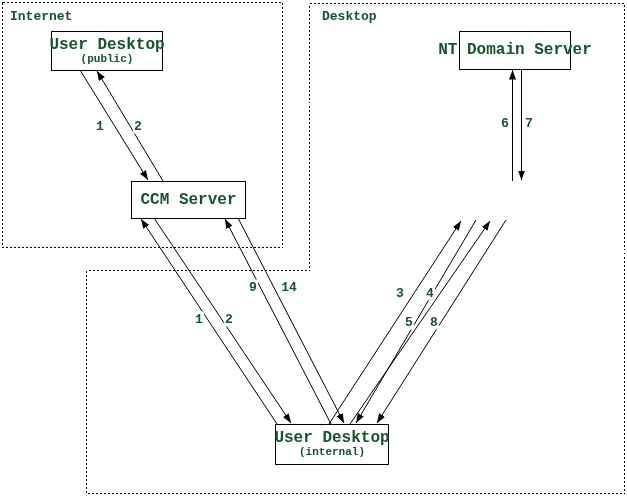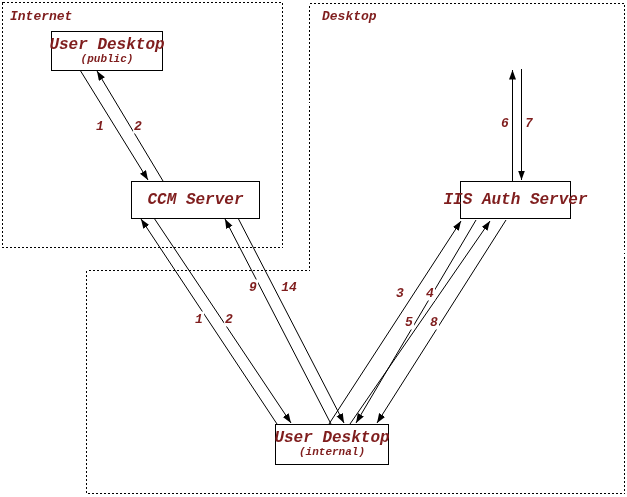--- a/index.html
+++ b/index.html
@@ -6,23 +6,22 @@
     margin: 0;
     padding: 0;
     background: #ffffff;
   }
   .stage {
     position: relative;
     width: 627px;
     height: 497px;
     background: #ffffff;
     font-family: "Liberation Mono", "DejaVu Sans Mono", monospace;
-    color: #7f1d1d;
+    color: #14532d;
     overflow: hidden;
-    font-style: italic;
   }
   .stage svg {
     position: absolute;
     left: 0;
     top: 0;
   }
   .zone-border {
     fill: none;
     stroke: #000000;
     stroke-width: 1;
@@ -110,28 +109,28 @@
   </svg>
 
   <span class="zone-label" style="left:10px; top:10px;">Internet</span>
   <span class="zone-label" style="left:322px; top:10px;">Desktop</span>
 
   <div class="node" style="left:51px; top:31px; width:112px; height:40px;">
     <div class="node-label">User Desktop</div>
     <div class="node-sublabel">(public)</div>
   </div>
 
-  <div class="node" style="left:131px; top:181px; width:129px; height:38px;">
+  <div class="node" style="left:131px; top:181px; width:115px; height:38px;">
     <div class="node-label">CCM Server</div>
   </div>
 
+  <div class="node" style="left:459px; top:31px; width:112px; height:39px;">
+    <div class="node-label">NT Domain Server</div>
+  </div>
 
-  <div class="node" style="left:460px; top:181px; width:111px; height:38px;">
-    <div class="node-label">IIS Auth Server</div>
-  </div>
 
   <div class="node" style="left:275px; top:424px; width:114px; height:41px;">
     <div class="node-label">User Desktop</div>
     <div class="node-sublabel">(internal)</div>
   </div>
 
   <span class="arrow-num" style="left:100px; top:126px;">1</span>
   <span class="arrow-num" style="left:138px; top:126px;">2</span>
   <span class="arrow-num" style="left:199px; top:319px;">1</span>
   <span class="arrow-num" style="left:229px; top:319px;">2</span>

